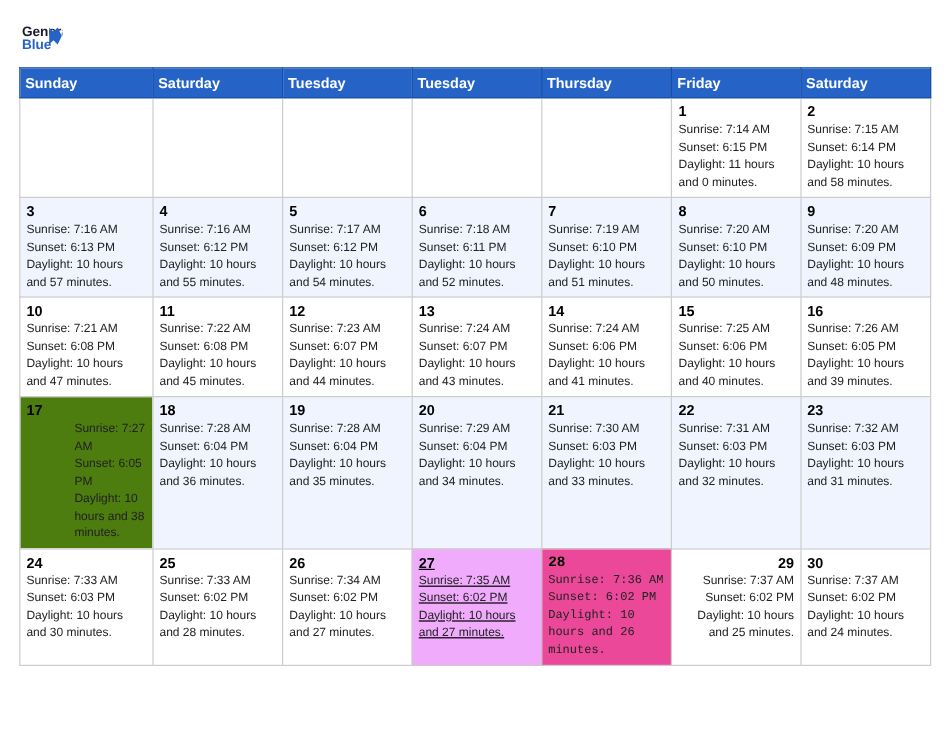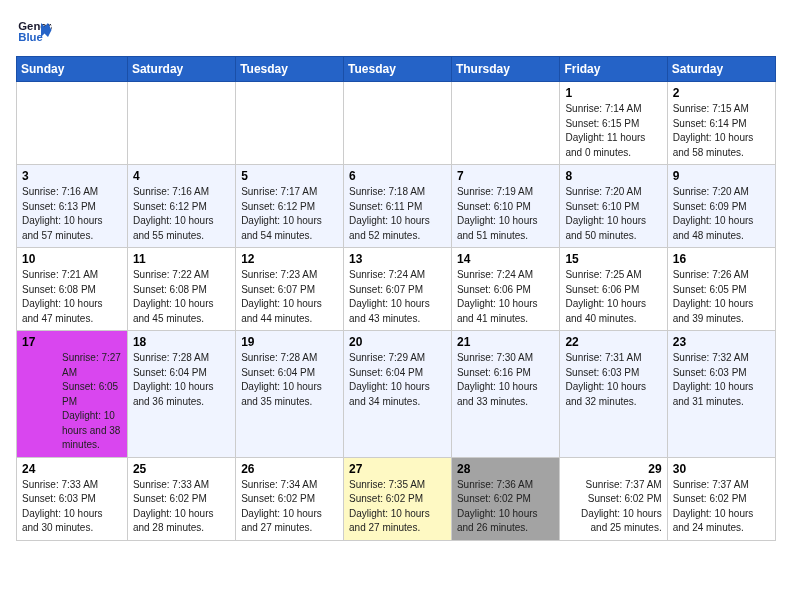--- a/index.html
+++ b/index.html
@@ -212,21 +212,21 @@
 Daylight: 10 hours and 40 minutes.</div>
         </td>
         <td style="background: rgb(255, 255, 255); margin-left: 24px;">
           <span class="day-num">16</span>
           <div class="day-info" style="white-space: pre-line;">Sunrise: 7:26 AM
 Sunset: 6:05 PM
 Daylight: 10 hours and 39 minutes.</div>
         </td>
       </tr>
       <tr>
-        <td style="background: #d946ef;">
+        <td style="background: #4d7c0f;">
           <span class="day-num">17</span>
           <div class="day-info" style="white-space: pre-line; margin-left: 40px;">Sunrise: 7:27 AM
 Sunset: 6:05 PM
 Daylight: 10 hours and 38 minutes.</div>
         </td>
         <td style="background: rgb(240, 244, 255);">
           <span class="day-num">18</span>
           <div class="day-info" style="white-space: pre-line;">Sunrise: 7:28 AM
 Sunset: 6:04 PM
 Daylight: 10 hours and 36 minutes.</div>
@@ -239,21 +239,21 @@
         </td>
         <td style="background: rgb(240, 244, 255);">
           <span class="day-num">20</span>
           <div class="day-info" style="white-space: pre-line;">Sunrise: 7:29 AM
 Sunset: 6:04 PM
 Daylight: 10 hours and 34 minutes.</div>
         </td>
         <td style="background: rgb(240, 244, 255);">
           <span class="day-num">21</span>
           <div class="day-info" style="white-space: pre-line;">Sunrise: 7:30 AM
-Sunset: 6:16 PM
+Sunset: 6:03 PM
 Daylight: 10 hours and 33 minutes.</div>
         </td>
         <td style="background: rgb(240, 244, 255);">
           <span class="day-num">22</span>
           <div class="day-info" style="white-space: pre-line;">Sunrise: 7:31 AM
 Sunset: 6:03 PM
 Daylight: 10 hours and 32 minutes.</div>
         </td>
         <td style="background: rgb(240, 244, 255); margin-top: 46px;">
           <span class="day-num">23</span>
@@ -274,27 +274,27 @@
           <div class="day-info" style="white-space: pre-line;">Sunrise: 7:33 AM
 Sunset: 6:02 PM
 Daylight: 10 hours and 28 minutes.</div>
         </td>
         <td style="background: rgb(255, 255, 255);">
           <span class="day-num">26</span>
           <div class="day-info" style="white-space: pre-line;">Sunrise: 7:34 AM
 Sunset: 6:02 PM
 Daylight: 10 hours and 27 minutes.</div>
         </td>
-        <td style="background: #fef9c3;">
+        <td style="background: #f0abfc; text-decoration: underline;">
           <span class="day-num">27</span>
           <div class="day-info" style="white-space: pre-line;">Sunrise: 7:35 AM
 Sunset: 6:02 PM
 Daylight: 10 hours and 27 minutes.</div>
         </td>
-        <td style="background: #a3a3a3;">
+        <td style="background: #ec4899; font-family: Liberation Mono, monospace;">
           <span class="day-num">28</span>
           <div class="day-info" style="white-space: pre-line;">Sunrise: 7:36 AM
 Sunset: 6:02 PM
 Daylight: 10 hours and 26 minutes.</div>
         </td>
         <td style="background: rgb(255, 255, 255); text-align: right;">
           <span class="day-num">29</span>
           <div class="day-info" style="white-space: pre-line;">Sunrise: 7:37 AM
 Sunset: 6:02 PM
 Daylight: 10 hours and 25 minutes.</div>

